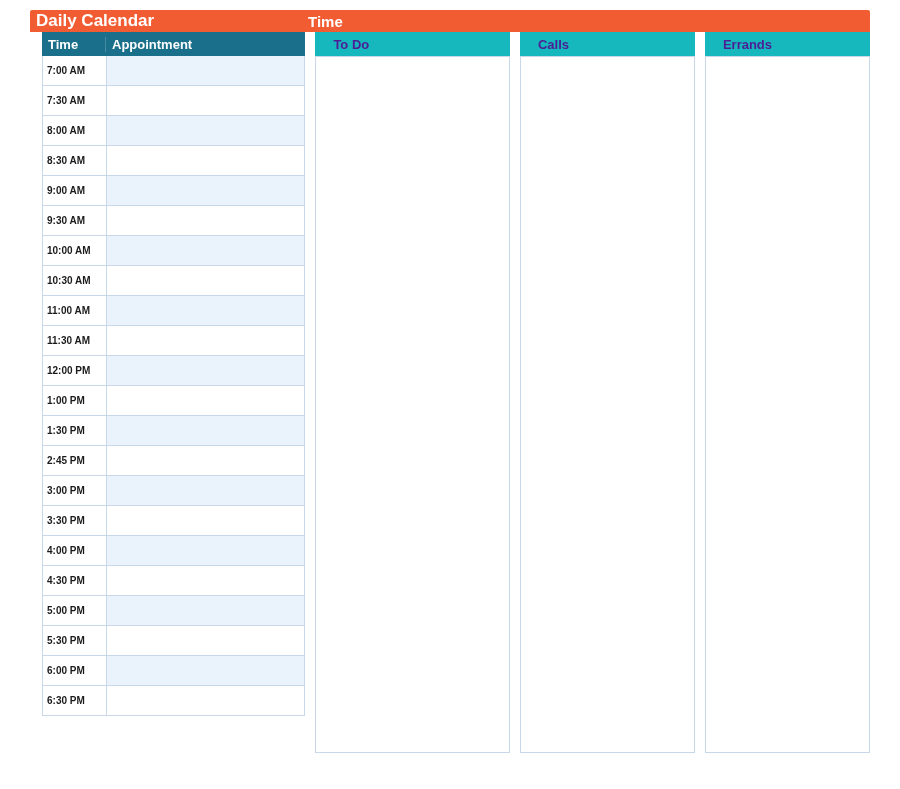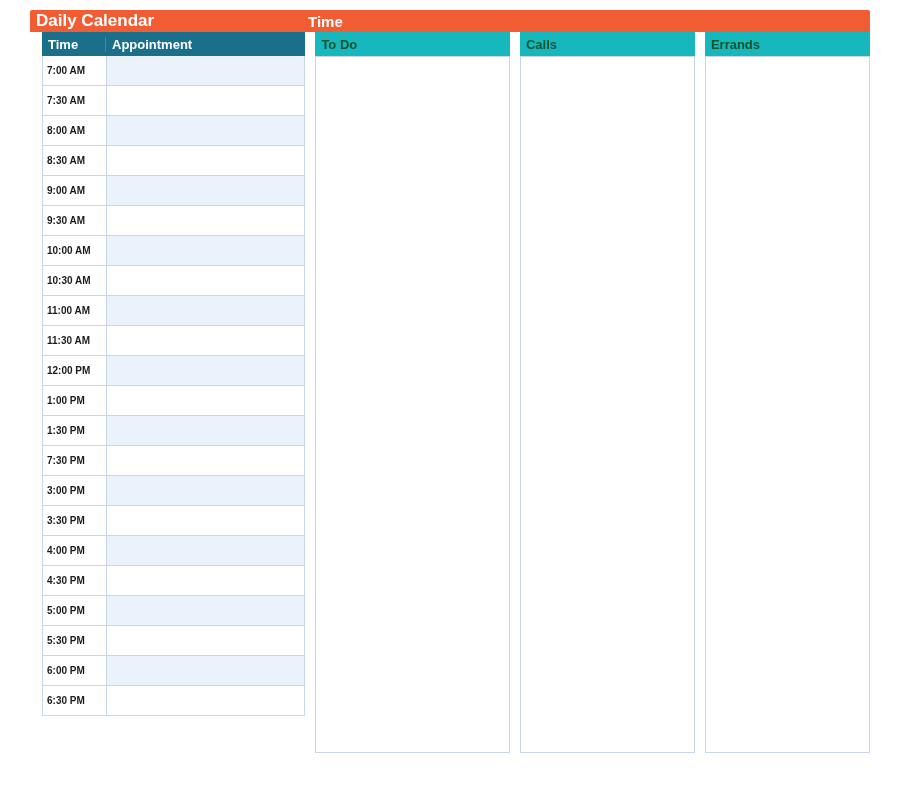--- a/index.html
+++ b/index.html
@@ -46,26 +46,26 @@
     color: #fff;
     font-weight: 600;
     font-size: 13px;
     align-items: center;
   }
   .subhead-time { width: 64px; padding-left: 6px; border-right: 1px solid rgba(255,255,255,0.2); }
   .subhead-appt { flex: 1; padding-left: 6px; }
   .subhead-teal {
     height: 24px;
     background: #17b8bd;
-    color: #14532d;
+    color: #4c1d95;
     font-weight: 600;
     font-size: 13px;
     display: flex;
     align-items: center;
-    padding-left: 6px;
+    padding-left: 18px;
     text-align: right;
   }
   .grid { display: flex; flex-direction: column; }
   .row {
     display: flex;
     height: 30px;
     border-bottom: 1px solid #c9d8e8;
   }
   .row:nth-child(odd) { background: #eaf2fb; }
   .row:nth-child(even) { background: #ffffff; }
@@ -157,21 +157,21 @@
         </div>
         <div class="row">
           <div class="cell-time">1:00 PM</div>
           <div class="cell-appt"></div>
         </div>
         <div class="row">
           <div class="cell-time">1:30 PM</div>
           <div class="cell-appt"></div>
         </div>
         <div class="row">
-          <div class="cell-time">7:30 PM</div>
+          <div class="cell-time">2:45 PM</div>
           <div class="cell-appt"></div>
         </div>
         <div class="row">
           <div class="cell-time">3:00 PM</div>
           <div class="cell-appt"></div>
         </div>
         <div class="row">
           <div class="cell-time">3:30 PM</div>
           <div class="cell-appt"></div>
         </div>

